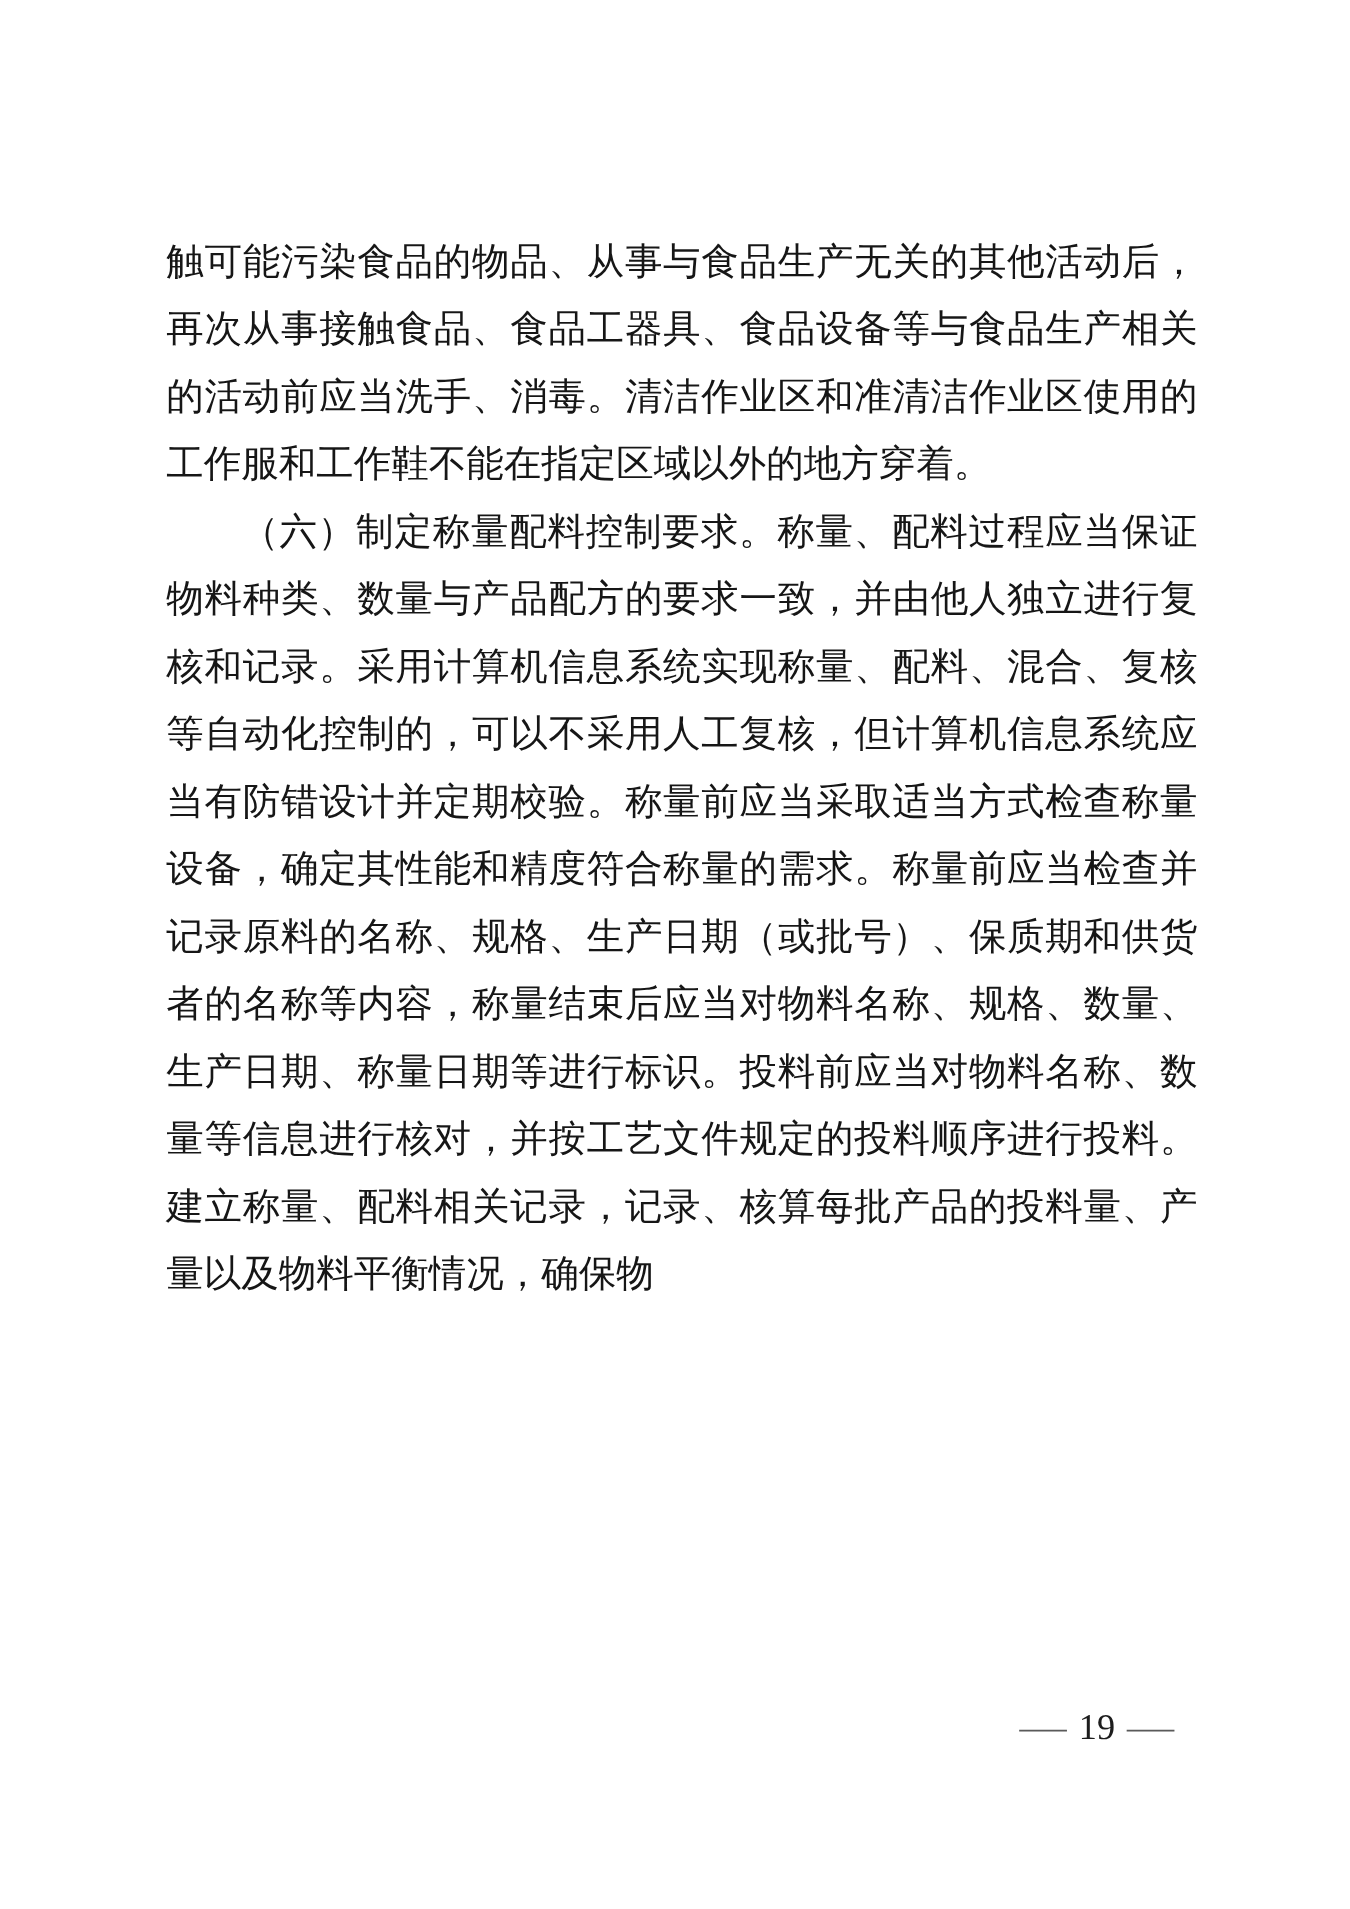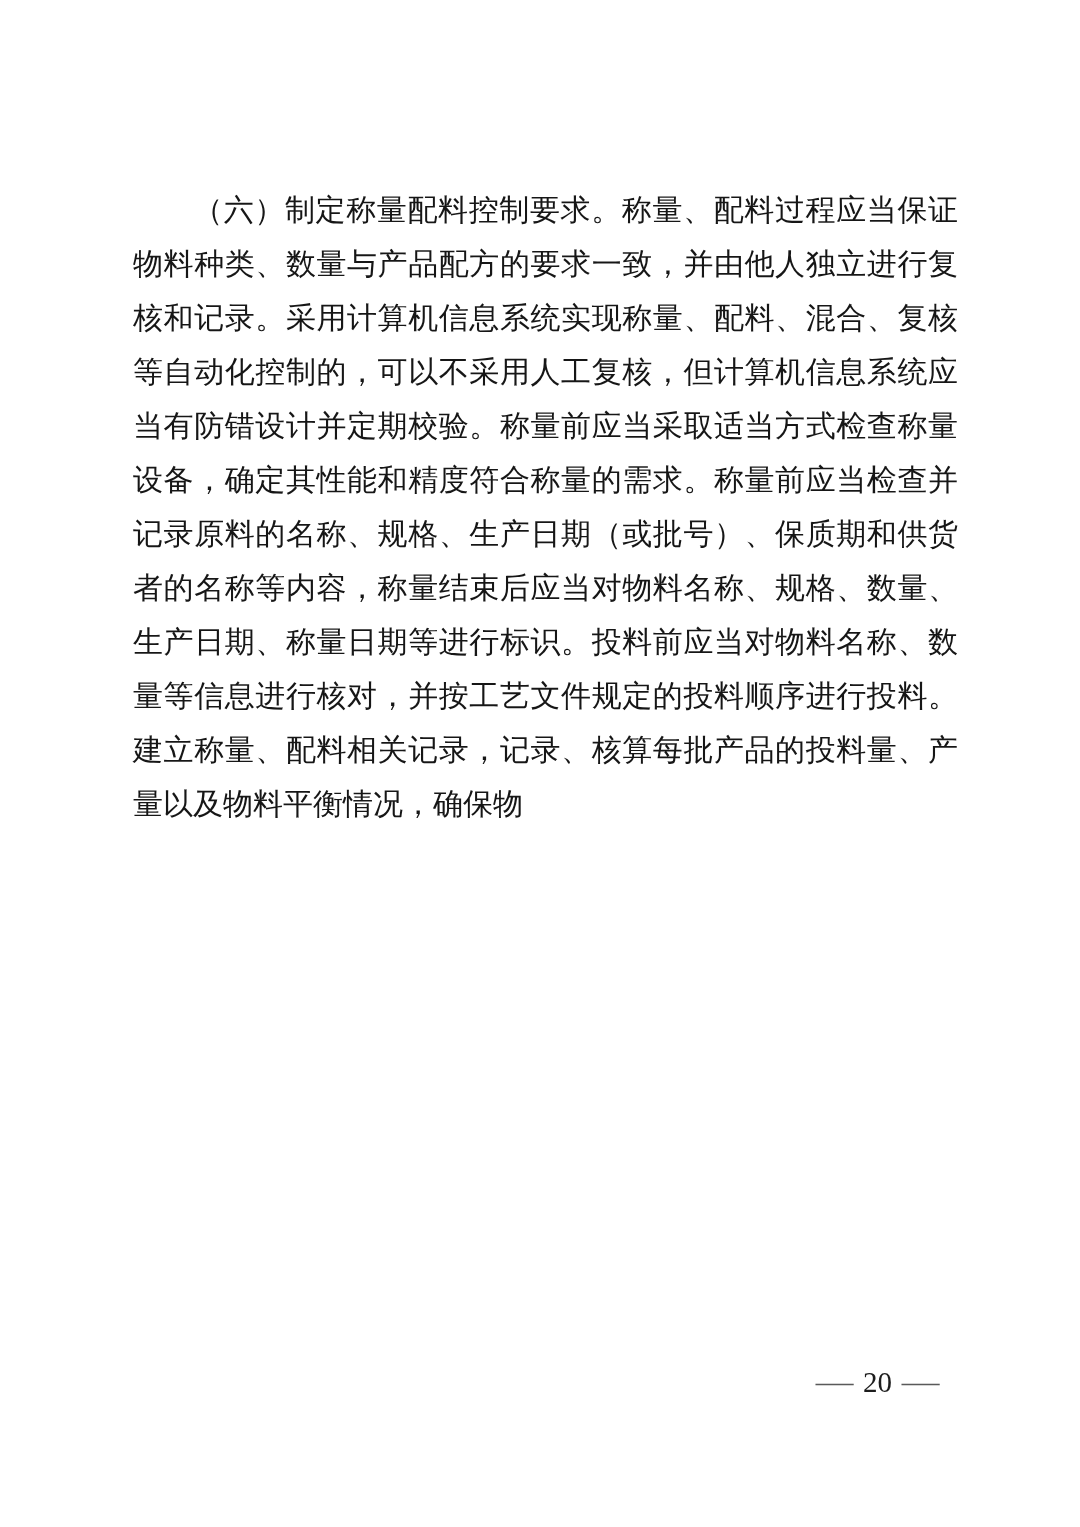--- a/index.html
+++ b/index.html
@@ -51,22 +51,23 @@
   .footer .num {
     color: #1d1d1d;
   }
 </style>
 </head>
 <body>
 
 <div class="page">
 
   <div class="content">
+    <p class="para">触可能污染食品的物品、从事与食品生产无关的其他活动后，再次从事接触食品、食品工器具、食品设备等与食品生产相关的活动前应当洗手、消毒。清洁作业区和准清洁作业区使用的工作服和工作鞋不能在指定区域以外的地方穿着。</p>
     <p class="para indent">（六）制定称量配料控制要求。称量、配料过程应当保证物料种类、数量与产品配方的要求一致，并由他人独立进行复核和记录。采用计算机信息系统实现称量、配料、混合、复核等自动化控制的，可以不采用人工复核，但计算机信息系统应当有防错设计并定期校验。称量前应当采取适当方式检查称量设备，确定其性能和精度符合称量的需求。称量前应当检查并记录原料的名称、规格、生产日期（或批号）、保质期和供货者的名称等内容，称量结束后应当对物料名称、规格、数量、生产日期、称量日期等进行标识。投料前应当对物料名称、数量等信息进行核对，并按工艺文件规定的投料顺序进行投料。建立称量、配料相关记录，记录、核算每批产品的投料量、产量以及物料平衡情况，确保物</p>
   </div>
 
   <div class="footer">
     <span class="dash">—</span>
-    <span class="num">20</span>
+    <span class="num">19</span>
     <span class="dash">—</span>
   </div>
 
 </div>
 
 </body></html>

